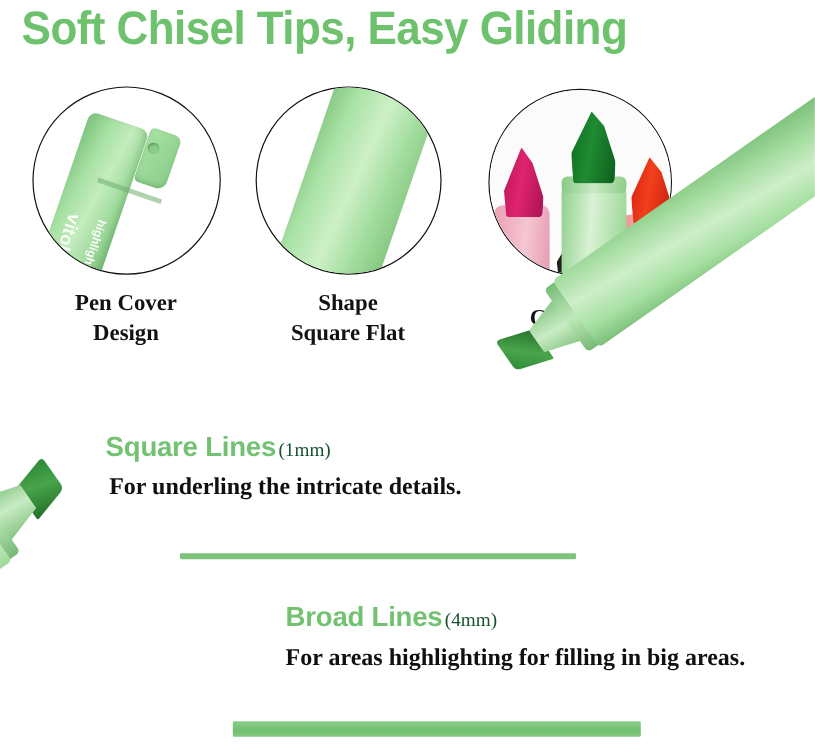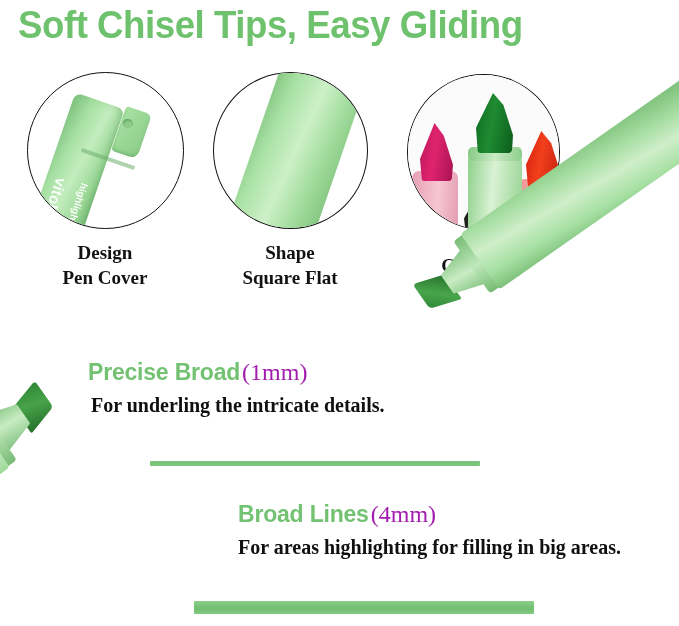--- a/index.html
+++ b/index.html
@@ -203,22 +203,22 @@
   }
   .spec-head .hl {
     font-family: "Liberation Sans Narrow", "Liberation Sans", sans-serif;
     font-weight: bold;
     font-size: 23px;
     color: #72c272;
     letter-spacing: -0.2px;
   }
   .spec-head .mm {
     font-family: "Liberation Serif", serif;
-    font-size: 24px;
-    color: #a21caf;
+    font-size: 16px;
+    color: #14532d;
     margin-left: 2px;
   }
   .spec-desc {
     font-family: "Liberation Serif", serif;
     font-weight: bold;
     font-size: 20px;
     line-height: 26px;
     color: #101010;
     white-space: nowrap;
     margin-top: 3px;
@@ -354,22 +354,22 @@
     <div class="inner">
       <div class="cap-body"></div>
       <div class="cap-seam"></div>
       <div class="cap-clip"></div>
       <div class="cap-dot"></div>
       <div class="brand" id="brand-name">vitoler</div>
       <div class="brand" id="brand-sub">highlighter</div>
     </div>
   </div>
   <div class="caption" id="caption-cover">
+    <div>Pen Cover</div>
     <div>Design</div>
-    <div>Pen Cover</div>
   </div>
 
   <div class="circle" id="circle-shape">
     <div class="inner">
       <div class="barrel-diag"></div>
     </div>
   </div>
   <div class="caption" id="caption-shape">
     <div>Shape</div>
     <div>Square Flat</div>
@@ -387,21 +387,21 @@
       <div class="tip-pen pen-green-collar"></div>
       <div class="tip-nib pen-green-nib"></div>
     </div>
   </div>
   <div class="caption" id="caption-tip">
     <div>Chisel Tip</div>
   </div>
 
   <div class="spec-block" id="spec-precise">
     <div class="spec-head">
-      <span class="hl">Precise Broad</span><span class="mm">(1mm)</span>
+      <span class="hl">Square Lines</span><span class="mm">(1mm)</span>
     </div>
     <div class="spec-desc">For underling the intricate details.</div>
   </div>
 
   <div class="stroke-thin"></div>
 
   <div class="spec-block" id="spec-broad">
     <div class="spec-head">
       <span class="hl">Broad Lines</span><span class="mm">(4mm)</span>
     </div>

